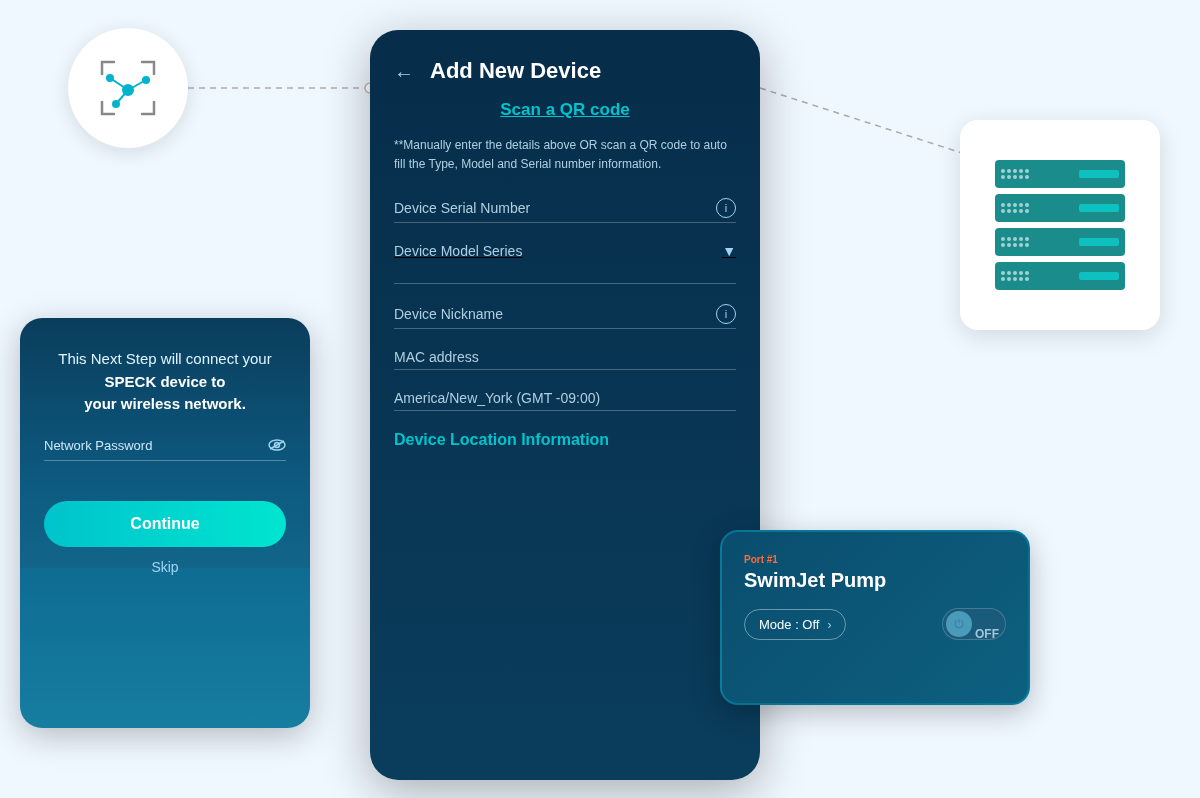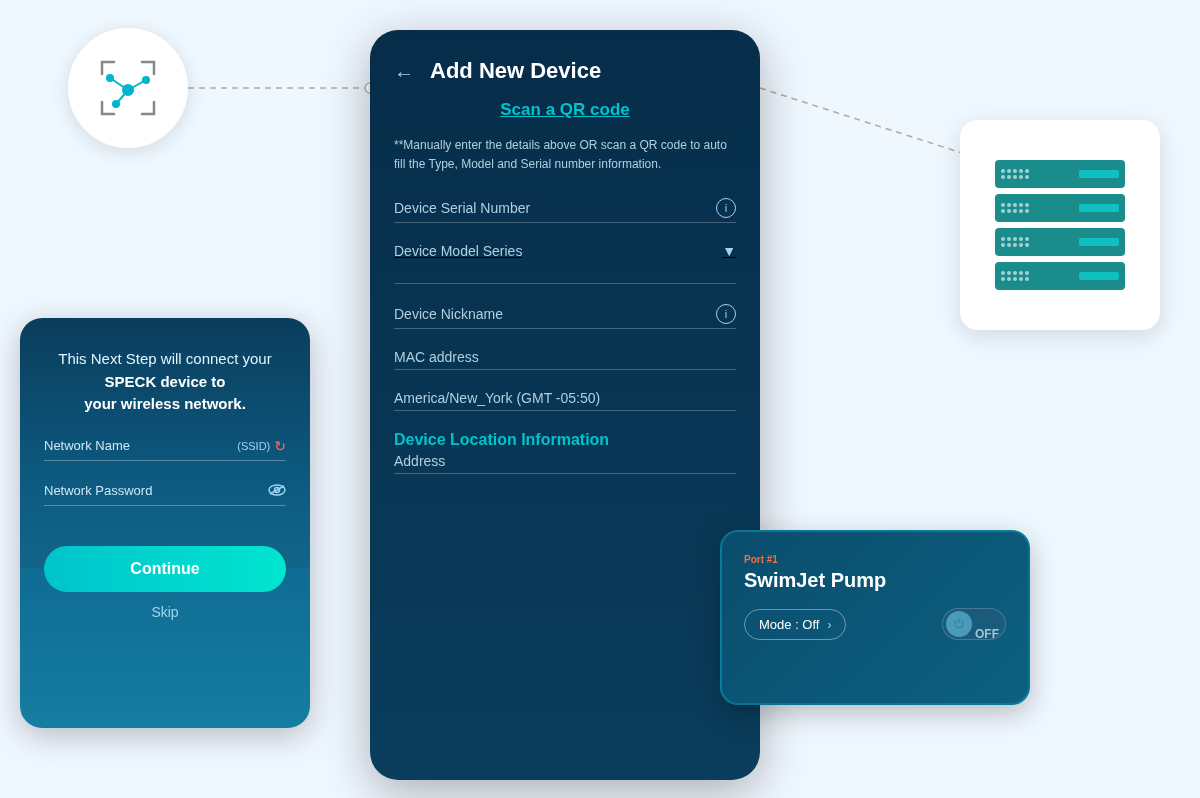--- a/index.html
+++ b/index.html
@@ -538,29 +538,20 @@
     </div>
   </div>
 
   <div class="left-phone">
     <div class="phone-title">
       <span>This Next Step will connect your</span><br>
       <strong>SPECK device to</strong><br>
       <strong>your wireless network.</strong>
     </div>
 
-    <div class="phone-field">
-      <div class="phone-field-row">
-        <span class="phone-field-name">Network Name</span>
-        <span class="phone-field-right">
-          <span>(SSID)</span>
-          <span class="refresh-icon">↻</span>
-        </span>
-      </div>
-    </div>
 
     <div class="phone-field">
       <div class="phone-field-row">
         <span class="phone-field-name">Network Password</span>
         <span class="eye-icon">
           <svg width="18" height="12" viewBox="0 0 18 12">
               <ellipse cx="9" cy="6" rx="8" ry="5" fill="none" stroke="#a0d4f0" stroke-width="1.5"></ellipse>
               <circle cx="9" cy="6" r="2.5" fill="none" stroke="#a0d4f0" stroke-width="1.5"></circle>
               <line x1="2" y1="10" x2="16" y2="2" stroke="#a0d4f0" stroke-width="1.5"></line>
             </svg>
@@ -604,31 +595,26 @@
     </div>
 
     <div class="form-field">
       <div class="form-field-row">
         <span class="form-label">MAC address</span>
       </div>
     </div>
 
     <div class="form-field">
       <div class="form-field-row">
-        <span class="form-label">America/New_York (GMT -05:50)</span>
+        <span class="form-label">America/New_York (GMT -09:00)</span>
       </div>
     </div>
 
     <div class="section-title">Device Location Information</div>
 
-    <div class="form-field">
-      <div class="form-field-row">
-        <span class="form-label">Address</span>
-      </div>
-    </div>
   </div>
 
   <div class="port-card">
     <div class="port-number">Port #1</div>
     <div class="port-device-name">SwimJet Pump</div>
     <div class="port-controls">
       <button class="mode-btn">
         <span>Mode : Off</span>
         <span class="mode-chevron">›</span>
       </button>

